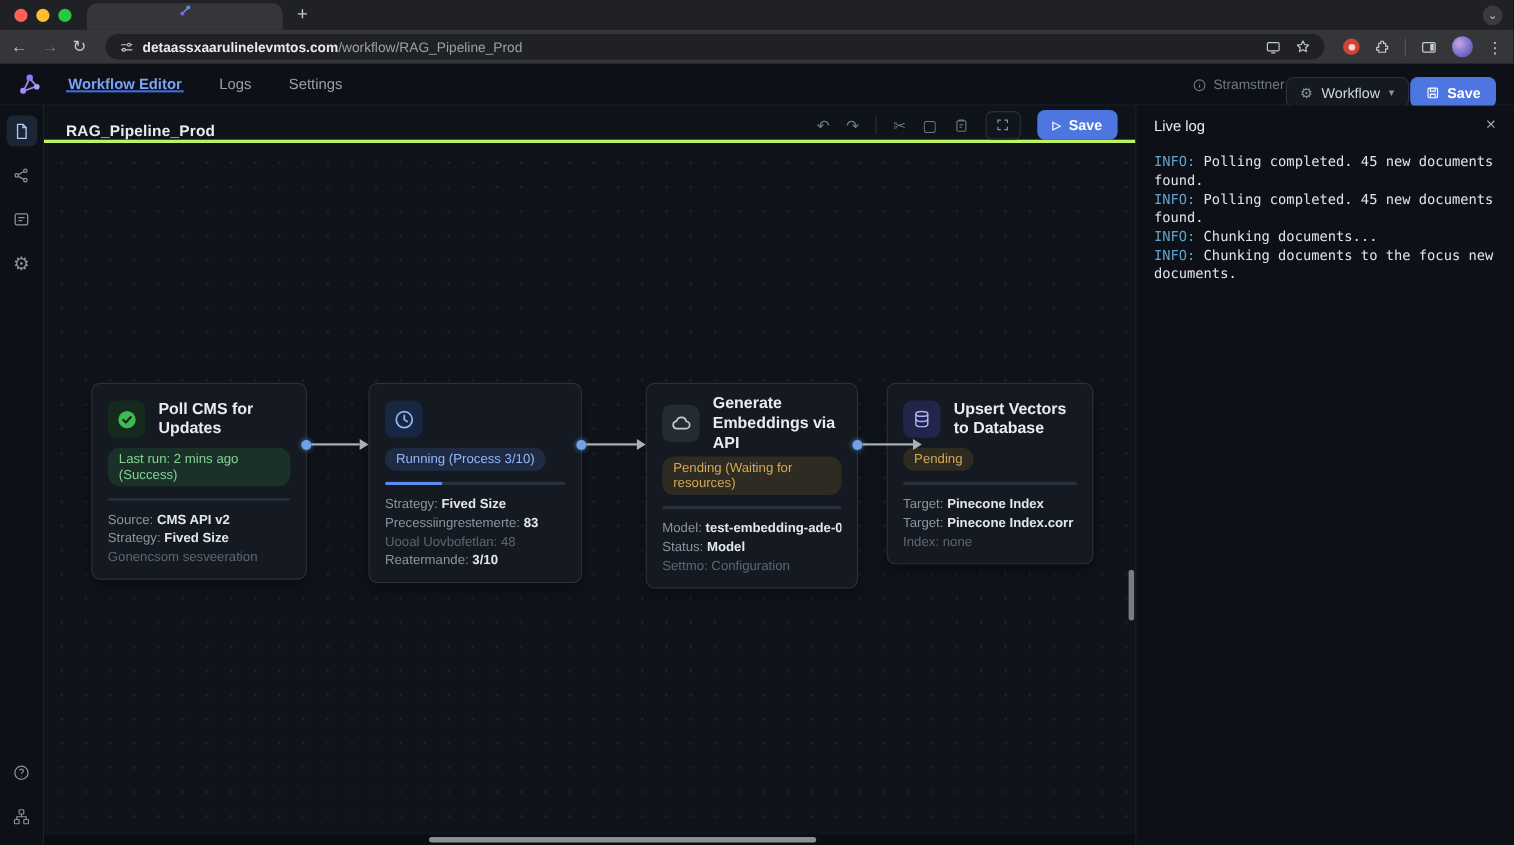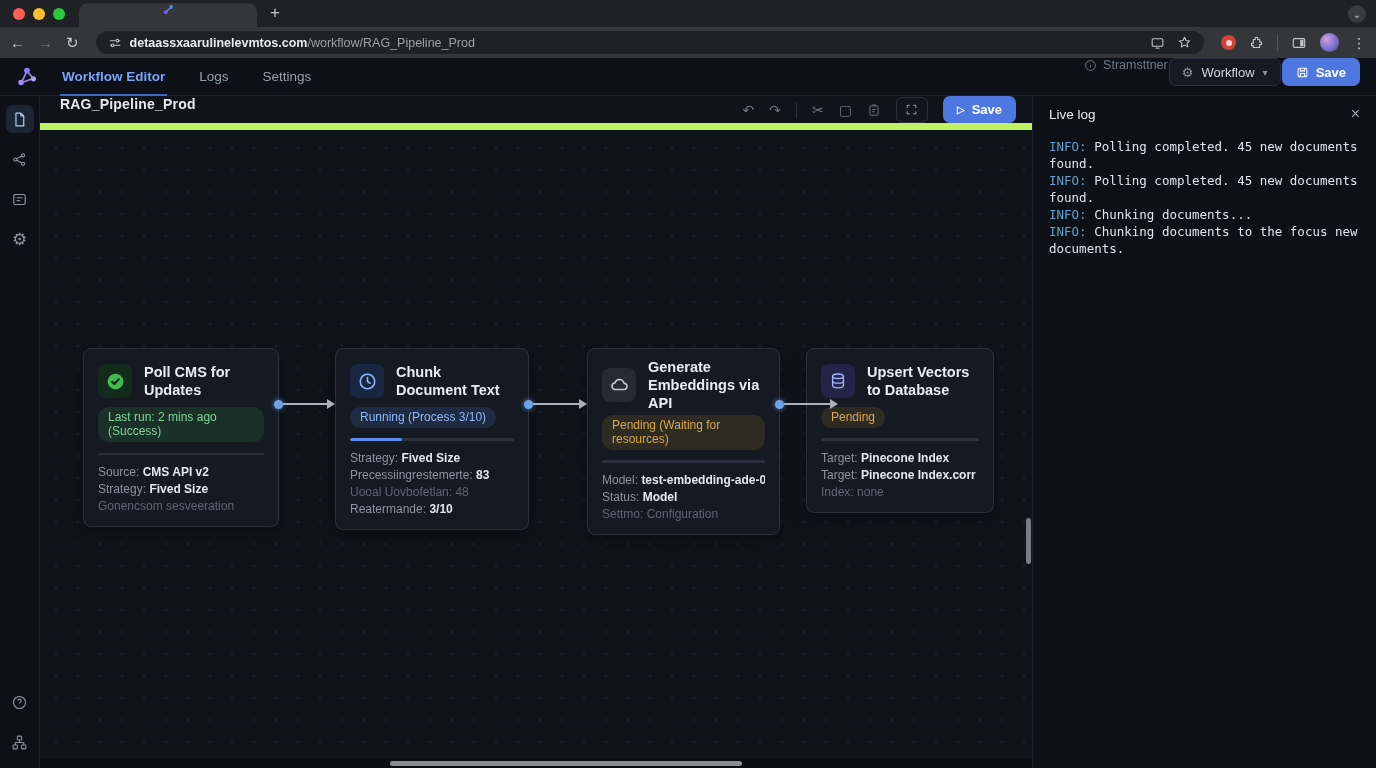--- a/index.html
+++ b/index.html
@@ -25,42 +25,42 @@
   .url { font-size:12.5px; color:#e8eaed; font-weight:700; white-space:nowrap; overflow:hidden; }
   .url .path { color:#9aa0a6; font-weight:400; }
   .pill-right { margin-left:auto; display:flex; gap:12px; align-items:center; }
   .extred { width:15px; height:15px; border-radius:50%; background:#cf4436; display:flex; align-items:center; justify-content:center; }
   .extred i { width:6px; height:6px; border-radius:50%; background:#f6d7d2; display:block; }
   .vdivider { width:1px; height:16px; background:#55585c; }
   .avatar { width:19px; height:19px; border-radius:50%; background:radial-gradient(circle at 35% 35%, #c9a3e0, #7b6fd0 55%, #46527e); }
   .kebab { color:#c6c9cc; font-size:14px; letter-spacing:0; }
 
   
-  .appheader { height:38px; background:#0d1117; border-bottom:1px solid #1c222b; display:flex; align-items:stretch; padding:0 16px; flex:none; }
+  .appheader { height:38px; background:#0d1117; border-bottom:1px solid #1c222b; display:flex; align-items:stretch; padding:12px 16px; flex:none; }
   .logo { display:flex; align-items:center; margin-right:22px; }
   .apptabs { display:flex; gap:30px; }
   .apptab { display:flex; align-items:center; font-size:13.5px; color:#95a0ac; border-bottom:2px solid transparent; padding:0 2px; margin-bottom:-1px; }
   .apptab.active { color:#7aa2f7; border-bottom-color:#4169c8; font-weight:600; }
   .hdr-right { margin-left:auto; display:flex; align-items:flex-start; gap:1px; }
   .status-label { display:flex; align-items:center; gap:6px; color:#6e7885; font-size:12.5px; }
   .wf-btn { height:28px; border:1px solid #2a313c; background:#141922; border-radius:7px; color:#cfd6dd; font-size:13px; display:flex; align-items:center; gap:8px; padding:0 12px; }
   .wf-btn .chev { color:#8b949e; font-size:10px; }
   .btn-blue { height:28px; background:#4d76e0; border-radius:7px; color:#ffffff; font-size:13px; font-weight:600; display:flex; align-items:center; gap:7px; padding:0 14px; border:none; }
 
   
   .mainrow { flex:1; display:flex; min-height:0; }
   .sidebar { width:40px; background:#0d1117; border-right:1px solid #1c222b; display:flex; flex-direction:column; align-items:center; padding:9px 0 12px; gap:12px; flex:none; }
   .sbitem { width:28px; height:28px; border-radius:6px; display:flex; align-items:center; justify-content:center; }
   .sbitem.active { background:#1c2533; }
   .sb-spacer { flex:1; }
   .gear-glyph { color:#8b949e; font-size:17px; line-height:1; }
 
   
   .canvas { flex:1; min-width:0; display:flex; flex-direction:column; background:#0f141b; position:relative; }
-  .canvas-toolbar { height:34px; display:flex; align-items:flex-start; padding:0 16px 0 20px; gap:15px; border-bottom:7px solid #bef264; flex:none; }
+  .canvas-toolbar { height:34px; display:flex; align-items:flex-end; padding:0 16px 0 20px; gap:15px; border-bottom:3px solid #bef264; flex:none; }
   .canvas-title { font-size:14px; font-weight:700; color:#e6ebf1; letter-spacing:.2px; }
   .ct-right { margin-left:auto; display:flex; align-items:center; gap:15px; color:#6f7886; }
   .ct-ic { font-size:14px; line-height:1; color:#6f7886; }
   .fit-btn { width:32px; height:26px; border:1px solid #2a313c; border-radius:6px; display:flex; align-items:center; justify-content:center; background:#11161e; }
   .run-save { height:27px; background:#4d76e0; border-radius:7px; color:#fff; font-size:13px; font-weight:600; display:flex; align-items:center; gap:7px; padding:0 14px; border:none; }
   .run-save .play { font-size:10px; }
 
   .canvas-body { position:relative; flex:1; overflow:hidden;
     background-image:radial-gradient(circle, #1c232e 1px, transparent 1.35px);
     background-size:22px 22px; background-position:5px 7px; }
@@ -303,21 +303,20 @@
               <div class="drow"><span class="dlabel">Strategy:</span> <span class="dval">Fived Size</span></div>
               <div class="drow dim"><span class="dlabel">Gonencsom sesveeration</span></div>
             </div></div>
           <div class="node" style="left: 295px; top: 218px; width: 194px;"><div class="node-head">
               <div class="node-icon icon-clock">
                 <svg width="21" height="21" viewBox="0 0 24 24" fill="none" stroke="#8fb7f9" stroke-width="1.8">
                   <circle cx="12" cy="12" r="8.3"></circle>
                   <path d="M12 7.6V12l3 2" stroke-linecap="round"></path>
                 </svg>
               </div>
-              <div class="node-title">Chunk Document Text</div>
             </div><span class="badge badge-running">Running (Process 3/10)</span><div class="track">
               <div class="fill" style="width:32%"></div>
             </div><div class="details">
               <div class="drow"><span class="dlabel">Strategy:</span> <span class="dval">Fived Size</span></div>
               <div class="drow"><span class="dlabel">Precessiingrestemerte:</span> <span class="dval">83</span></div>
               <div class="drow dim"><span class="dlabel">Uooal Uovbofetlan:</span> <span class="dval">48</span></div>
               <div class="drow"><span class="dlabel">Reatermande:</span> <span class="dval">3/10</span></div>
             </div></div>
           <div class="node" style="left: 547px; top: 218px; width: 193px;"><div class="node-head">
               <div class="node-icon icon-cloud">

